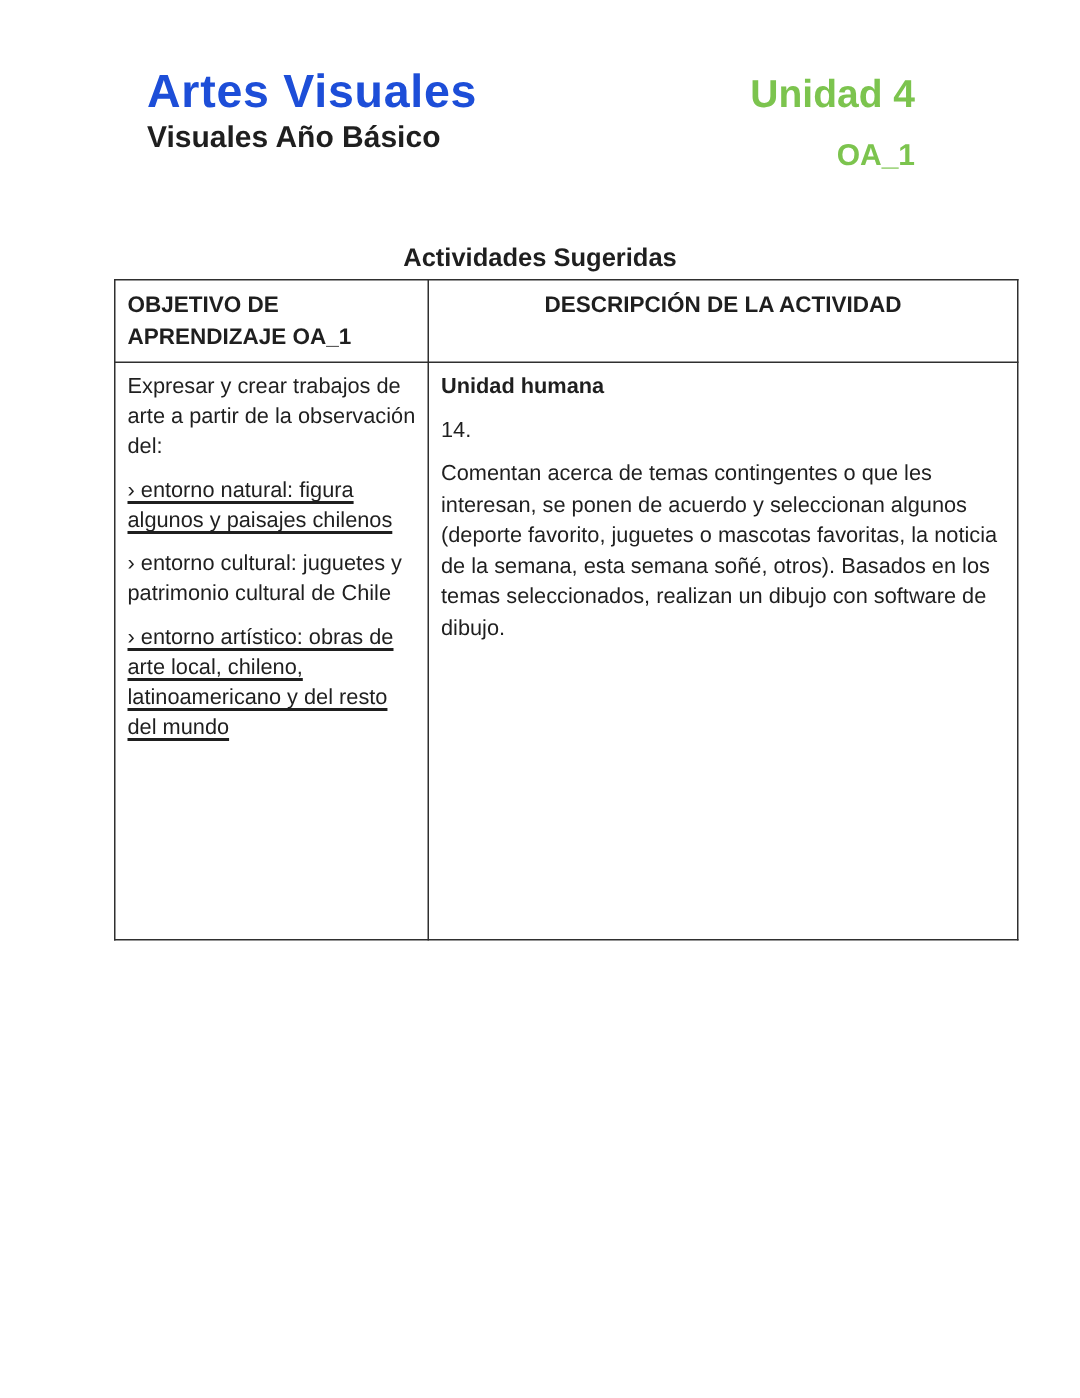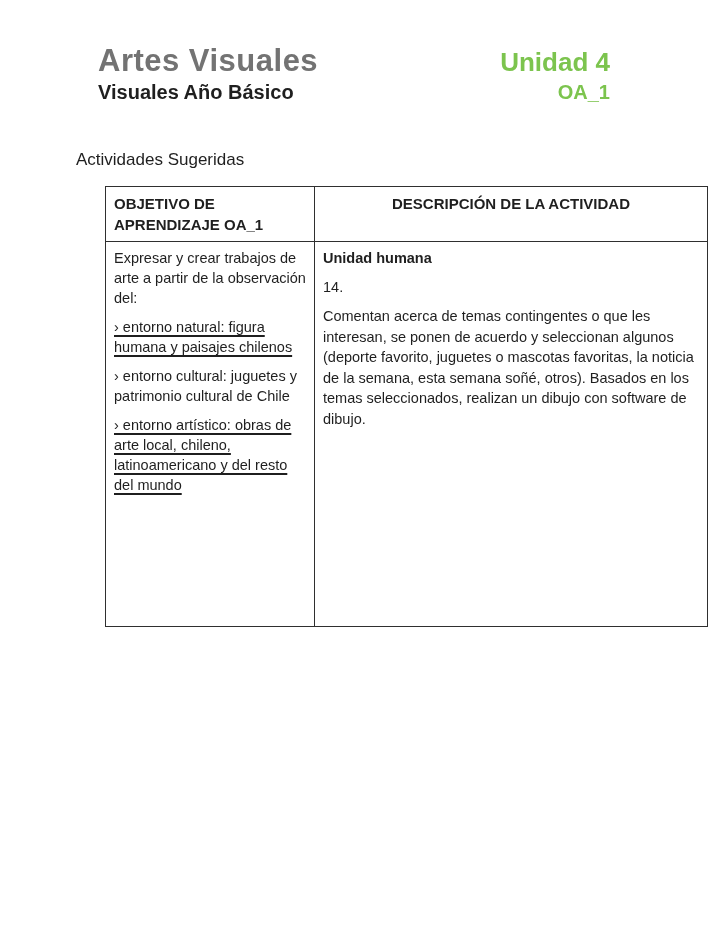--- a/index.html
+++ b/index.html
@@ -20,21 +20,21 @@
   
   .header-left {
     position: absolute;
     left: 98px;
     top: 44px;
   }
   .page-title {
     font-size: 31px;
     line-height: 34px;
     font-weight: bold;
-    color: #737373;
+    color: #1d4ed8;
     letter-spacing: 0.5px;
   }
   .page-subtitle {
     font-size: 20px;
     line-height: 24px;
     font-weight: bold;
     color: #1f1f1f;
     margin-top: 2px;
   }
   .header-right {
@@ -47,43 +47,43 @@
     font-size: 26px;
     line-height: 24px;
     font-weight: bold;
     color: #7cc44e;
   }
   .oa-label {
     font-size: 20px;
     line-height: 24px;
     font-weight: bold;
     color: #7cc44e;
-    margin-top: 6px;
+    margin-top: 18px;
   }
 
   
   .section-title {
     position: absolute;
     left: 76px;
-    top: 150px;
+    top: 162px;
     width: 568px;
+    text-align: center;
     font-size: 17px;
-    font-weight: normal;
+    font-weight: bold;
     color: #1f1f1f;
   }
 
   
   table.activities {
     position: absolute;
     left: 76px;
     top: 186px;
     width: 568px;
     border-collapse: collapse;
     table-layout: fixed;
-    margin-left: 29px;
   }
   table.activities td {
     border: 1.5px solid #2f2f2f;
     vertical-align: top;
     padding: 6px 8px;
     font-size: 14.5px;
     line-height: 20px;
     color: #1f1f1f;
   }
   td.col-objective { width: 192px; }
@@ -133,21 +133,21 @@
 
   <table class="activities">
     <tbody>
         <tr class="header-row">
       <td class="col-objective">OBJETIVO DE APRENDIZAJE OA_1</td>
       <td class="col-activity">DESCRIPCIÓN DE LA ACTIVIDAD</td>
     </tr>
     <tr class="body-row">
       <td class="col-objective objective-cell">
         <p>Expresar y crear trabajos de arte a partir de la observación del:</p>
-        <p class="underlined">› entorno natural: figura humana y paisajes chilenos</p>
+        <p class="underlined">› entorno natural: figura algunos y paisajes chilenos</p>
         <p>› entorno cultural: juguetes y patrimonio cultural de Chile</p>
         <p class="underlined">› entorno artístico: obras de arte local, chileno, latinoamericano y del resto del mundo</p>
       </td>
       <td class="col-activity activity-cell">
         <p class="activity-title">Unidad humana</p>
         <p class="activity-number">14.</p>
         <p class="activity-body">Comentan acerca de temas contingentes o que les interesan, se ponen de acuerdo y seleccionan algunos (deporte favorito, juguetes o mascotas favoritas, la noticia de la semana, esta semana soñé, otros). Basados en los temas seleccionados, realizan un dibujo con software de dibujo.</p>
       </td>
     </tr>
   </tbody>

